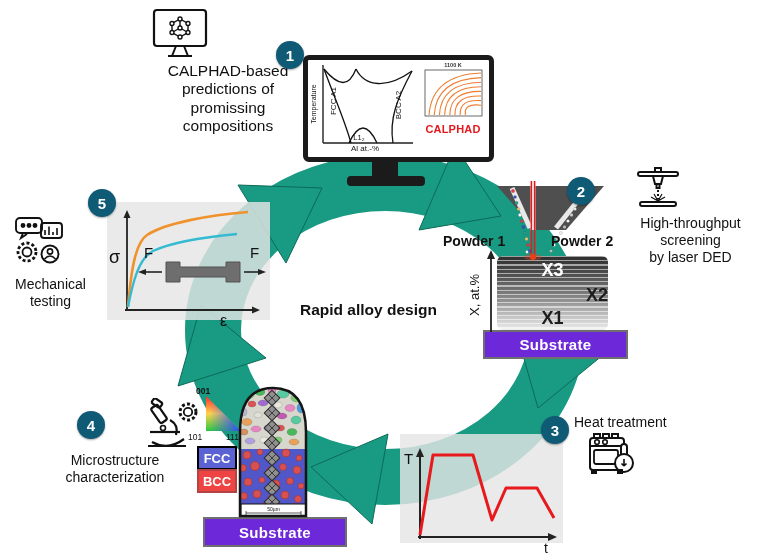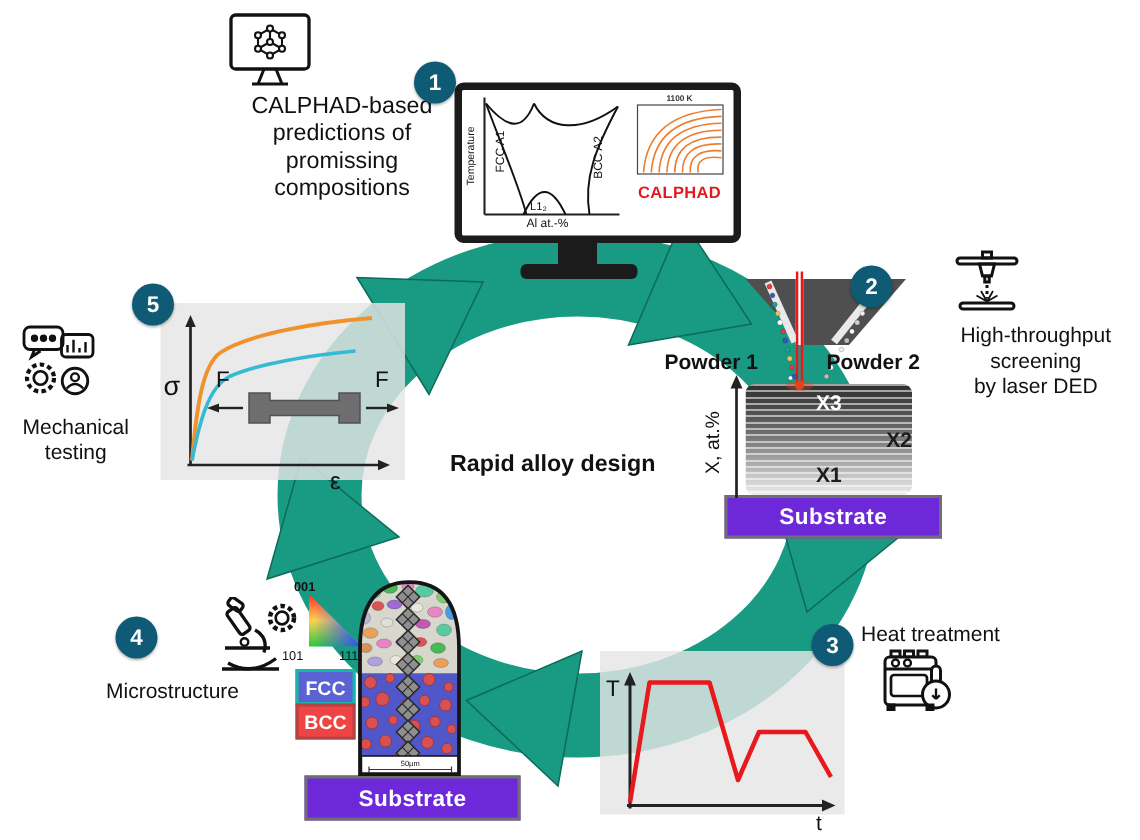--- a/index.html
+++ b/index.html
@@ -37,34 +37,34 @@
                 font-size:15.5px;z-index:4;color:#111;}
   
   .powder{z-index:4;font-weight:bold;font-size:14px;color:#111;}
   #powder1{left:443px;top:233px;}
   #powder2{left:551px;top:233px;}
   
   #stack{left:497px;top:256px;width:111px;height:74px;z-index:3;border-radius:6px;
          background:
            repeating-linear-gradient(to bottom, rgba(255,255,255,.55) 0 1.3px, rgba(255,255,255,0) 1.3px 4.2px),
            linear-gradient(to bottom,#2e2e2e 0%,#4a4a4a 22%,#707070 45%,#9e9e9e 66%,#c9c9c9 84%,#ececec 100%);}
-  .stack-label{position:absolute;left:0;width:100%;text-align:center;font-weight:bold;font-size:14px;}
+  .stack-label{position:absolute;left:0;width:100%;text-align:center;font-weight:bold;font-size:18px;}
   #x3{top:4px;color:#fff;}
   #x2{top:29px;color:#1d1d1d;text-align:right;}
   #x1{top:52px;color:#1d1d1d;}
   
   .substrate{background:#6d28d9;border:2px solid #6f6f6f;color:#fff;font-weight:bold;
              font-size:15px;display:flex;align-items:center;justify-content:center;
              z-index:3;letter-spacing:.3px;}
   #substrate2{left:483px;top:330px;width:141px;height:25px;}
   #substrate4{left:203px;top:517px;width:140px;height:26px;}
   
   .chip{width:36px;height:20px;display:flex;align-items:center;justify-content:center;
         color:#fff;font-weight:bold;font-size:13px;z-index:4;}
-  #fcc-chip{left:197px;top:446px;background:#5b62d3;border:2px solid #14b8a6;}
+  #fcc-chip{left:197px;top:446px;background:#5b62d3;border:2px solid #000000;}
   #bcc-chip{left:197px;top:469px;background:#ef4444;border:2px solid #b24444;}
   .icon{z-index:4;}
 </style>
 </head>
 <body>
 
 <div id="stage">
 
   <svg id="cycle" class="abs" width="760" height="560">
     <ellipse cx="385" cy="330" rx="172" ry="147" fill="none" stroke="#189a83" stroke-width="56"></ellipse>
@@ -401,20 +401,21 @@
   <div id="step2-text" class="abs steptext">
     <div>High-throughput</div>
     <div>screening</div>
     <div>by laser DED</div>
   </div>
   <div id="step3-text" class="abs steptext">
     <div>Heat treatment</div>
   </div>
   <div id="step4-text" class="abs steptext">
     <div>Microstructure</div>
+    <div>characterization</div>
   </div>
   <div id="step5-text" class="abs steptext">
     <div>Mechanical</div>
     <div>testing</div>
   </div>
 
   <div class="abs badge" style="left:276px;top:41px;">1</div>
   <div class="abs badge" style="left:567px;top:177px;">2</div>
   <div class="abs badge" style="left:541px;top:416px;">3</div>
   <div class="abs badge" style="left:77px;top:411px;">4</div>

